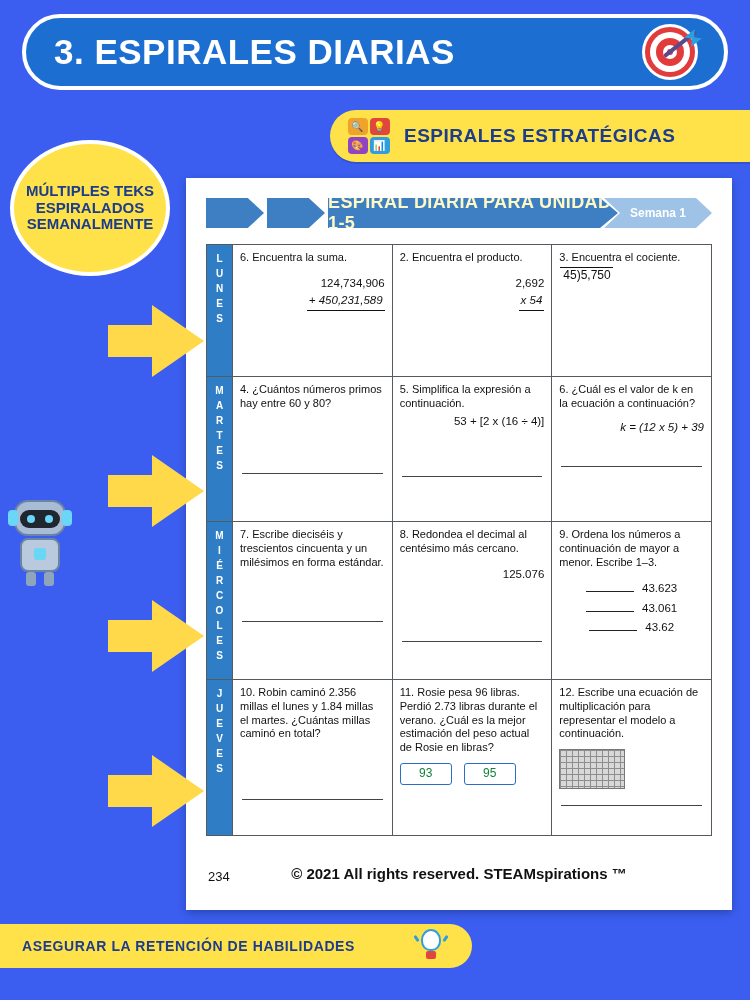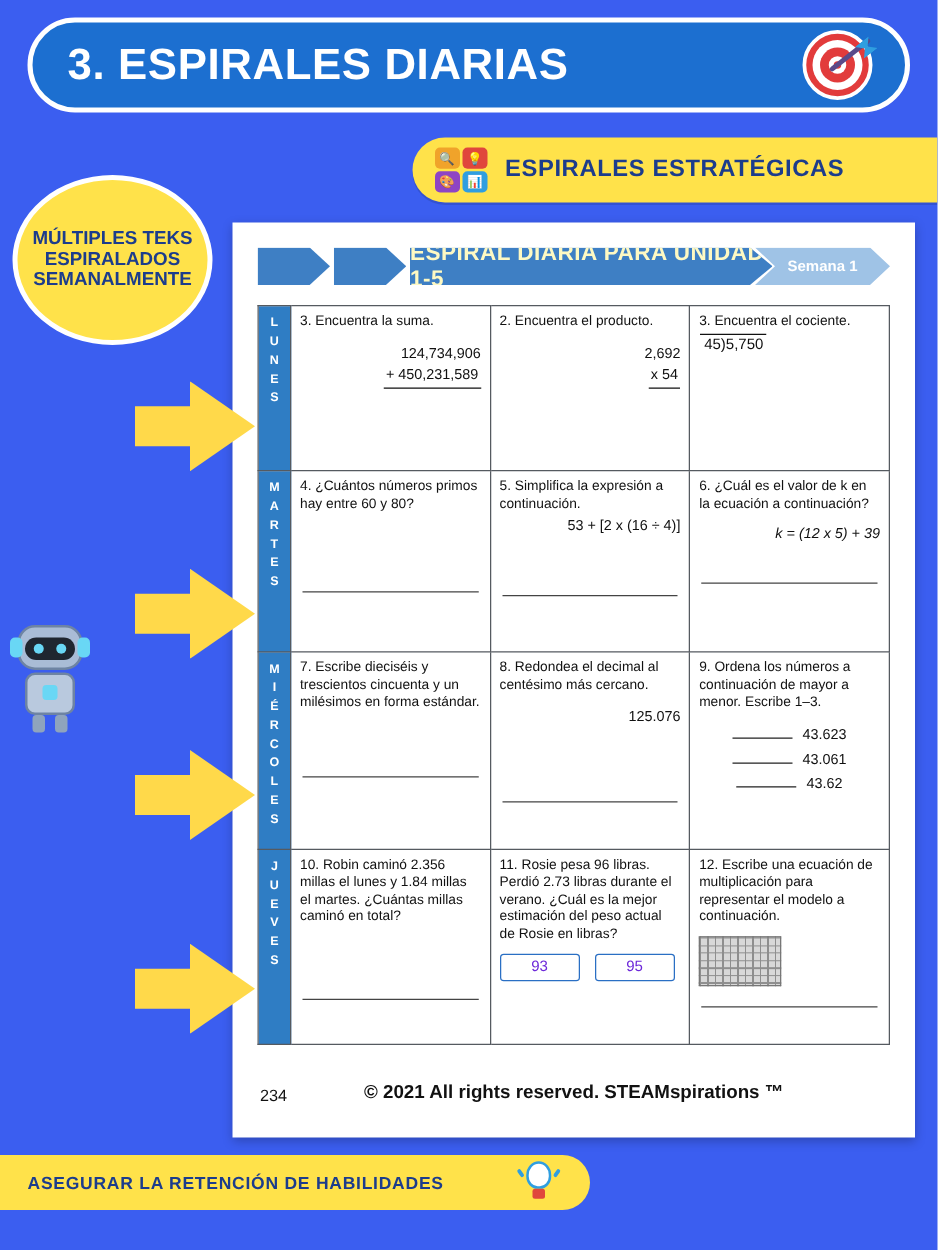--- a/index.html
+++ b/index.html
@@ -148,28 +148,28 @@
   table.spiral td { border:1px solid #555a60; vertical-align:top; }
   td.daycell {
     width:26px; background:#2f7dc4; color:#ffffff; font-weight:bold;
     font-size:10px; text-align:center; letter-spacing:0; padding:6px 0;
     line-height:1.5;
   }
   td.daycell span { display:block; }
   td.q { padding:6px 7px; font-size:11px; color:#111; line-height:1.25; }
   .qtext { white-space:pre-line; }
   .work { margin-top:10px; text-align:right; font-size:11.5px; line-height:1.5; }
-  .work .uline { border-bottom:1.5px solid #111; display:inline-block; padding:0 2px 1px 2px; }
+  .work .uline { border-bottom:1.5px solid #111; display:inline-block; padding:0 2px 1px 2px;font-style:italic; }
   .blank-line { border-bottom:1px solid #444; height:1px; margin:0 2px; }
   .ans-lines { margin-top:10px; text-align:center; font-size:11.5px; line-height:1.7; }
   .ans-lines div span.u { display:inline-block; width:48px; border-bottom:1px solid #222; margin-right:8px; }
   .choice-row { display:flex; gap:12px; justify-content:flex-start; margin-top:8px; }
   .choice {
-    width:64px; height:22px; border:1.5px solid #2a6fc4; border-radius:3px;
-    display:flex; align-items:center; justify-content:center; font-size:12px; color:#6d28d9;
+    width:52px; height:22px; border:1.5px solid #2a6fc4; border-radius:3px;
+    display:flex; align-items:center; justify-content:center; font-size:12px; color:#15803d;
   }
   .longdiv { display:inline-block; border-top:1.5px solid #111; padding:0 2px 0 3px; margin-left:1px; }
   .ldwrap { text-align:left; margin-top:2px; font-size:12px; }
   .grid-model { width:66px; height:40px; margin-top:8px; background:
       repeating-linear-gradient(to right,#8e8e8e 0 1px,transparent 1px 6px),
       repeating-linear-gradient(to bottom,#8e8e8e 0 1px,transparent 1px 6px),#d8d8d8;
       border:1px solid #777; }
 
   
   .pagenum { position:absolute; left:22px; bottom:26px; font-size:13px; color:#111; }
@@ -265,21 +265,21 @@
     <tbody>
         <tr>
       <td class="daycell" rowspan="1">
         <span>L</span>
             <span>U</span>
             <span>N</span>
             <span>E</span>
             <span>S</span>
       </td>
       <td class="q" style="height:132px">
-        <div class="qtext">3. Encuentra la suma.</div>
+        <div class="qtext">6. Encuentra la suma.</div>
         <div class="work">
           <div>124,734,906</div>
           <div><span class="uline">+ 450,231,589</span></div>
         </div>
       </td>
       <td class="q">
         <div class="qtext">2. Encuentra el producto.</div>
         <div class="work">
           <div>2,692</div>
           <div><span class="uline">x   54</span></div>

